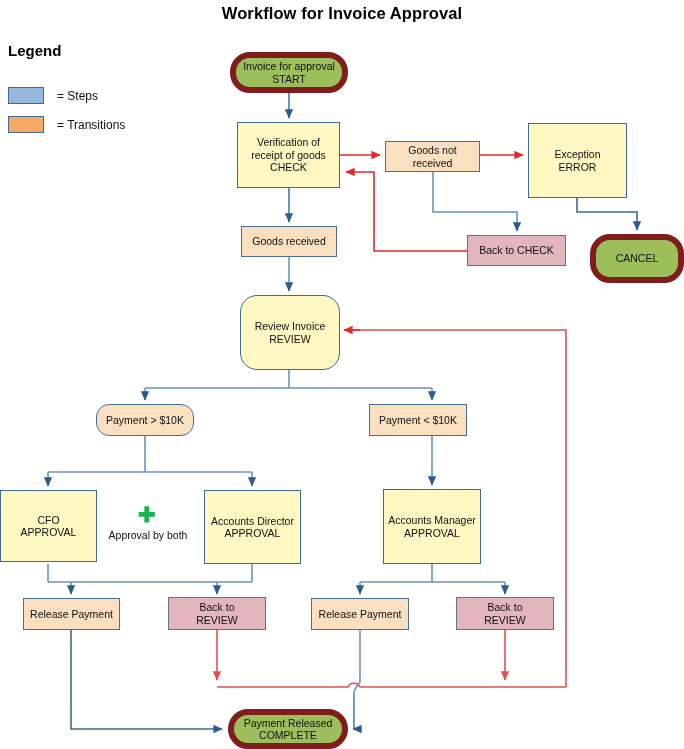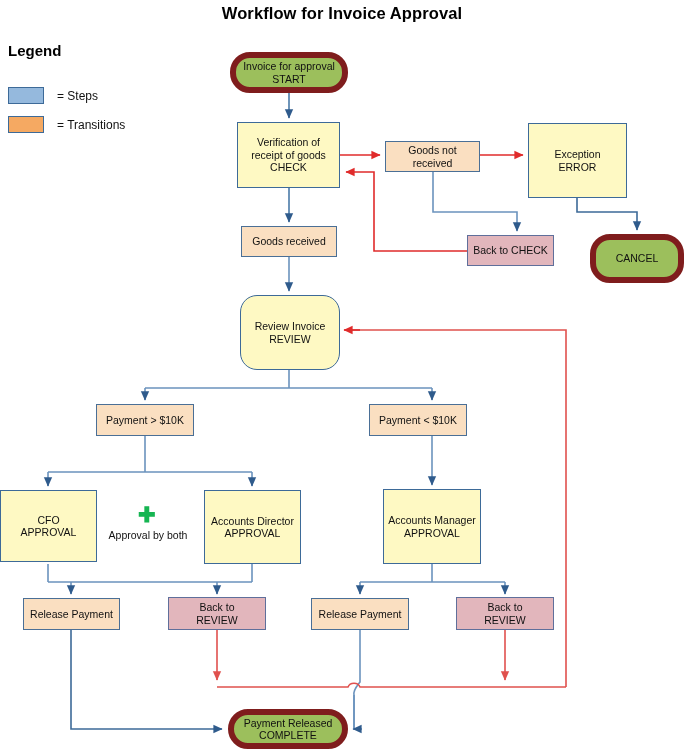--- a/index.html
+++ b/index.html
@@ -220,28 +220,28 @@
 CHECK</div>
 
   <div class="node n-step" style="left:528px; top:123px; width:99px; height:75px;">Exception
 ERROR</div>
 
   <div class="node n-transition" style="left:385px; top:141px; width:95px; height:31px;">Goods not
 received</div>
 
   <div class="node n-transition" style="left:241px; top:226px; width:96px; height:31px;">Goods received</div>
 
-  <div class="node n-back" style="left:467px; top:235px; width:87px; height:31px;">Back to CHECK</div>
+  <div class="node n-back" style="left:467px; top:235px; width:99px; height:31px;">Back to CHECK</div>
 
   <div class="node n-terminal" style="left:590px; top:234px; width:94px; height:49px;">CANCEL</div>
 
   <div class="node n-step" style="left:240px; top:295px; width:100px; height:75px;border-radius:17px;">Review Invoice
 REVIEW</div>
 
-  <div class="node n-transition" style="left:96px; top:404px; width:98px; height:32px;">Payment &gt; $10K</div>
+  <div class="node n-transition" style="left:96px; top:404px; width:98px; height:32px;border-radius:13px;">Payment &gt; $10K</div>
 
   <div class="node n-transition" style="left:369px; top:404px; width:98px; height:32px;">Payment &lt; $10K</div>
 
   <div class="node n-step" style="left:0px; top:490px; width:97px; height:72px;">CFO
 APPROVAL</div>
 
   <div class="plus-icon" style="left:138px; top:504px;">✚</div>
 
   <div class="annot" style="left:98px; top:529px; width:100px;">Approval by both</div>
 

